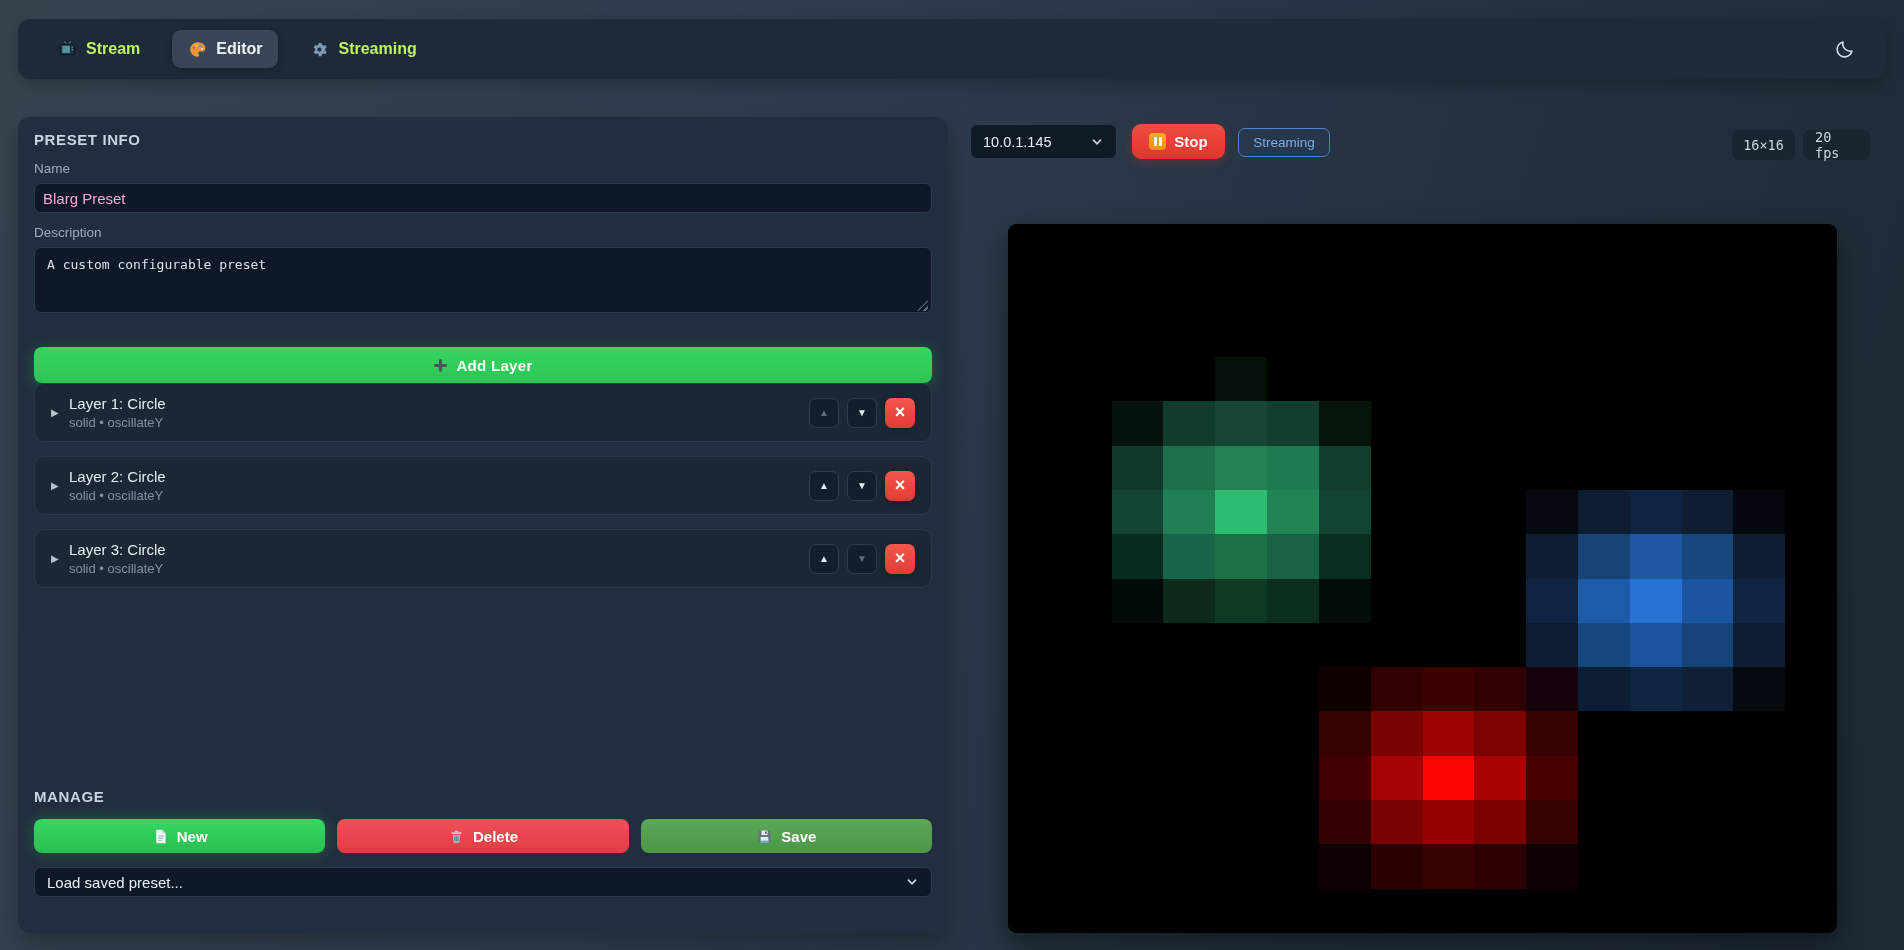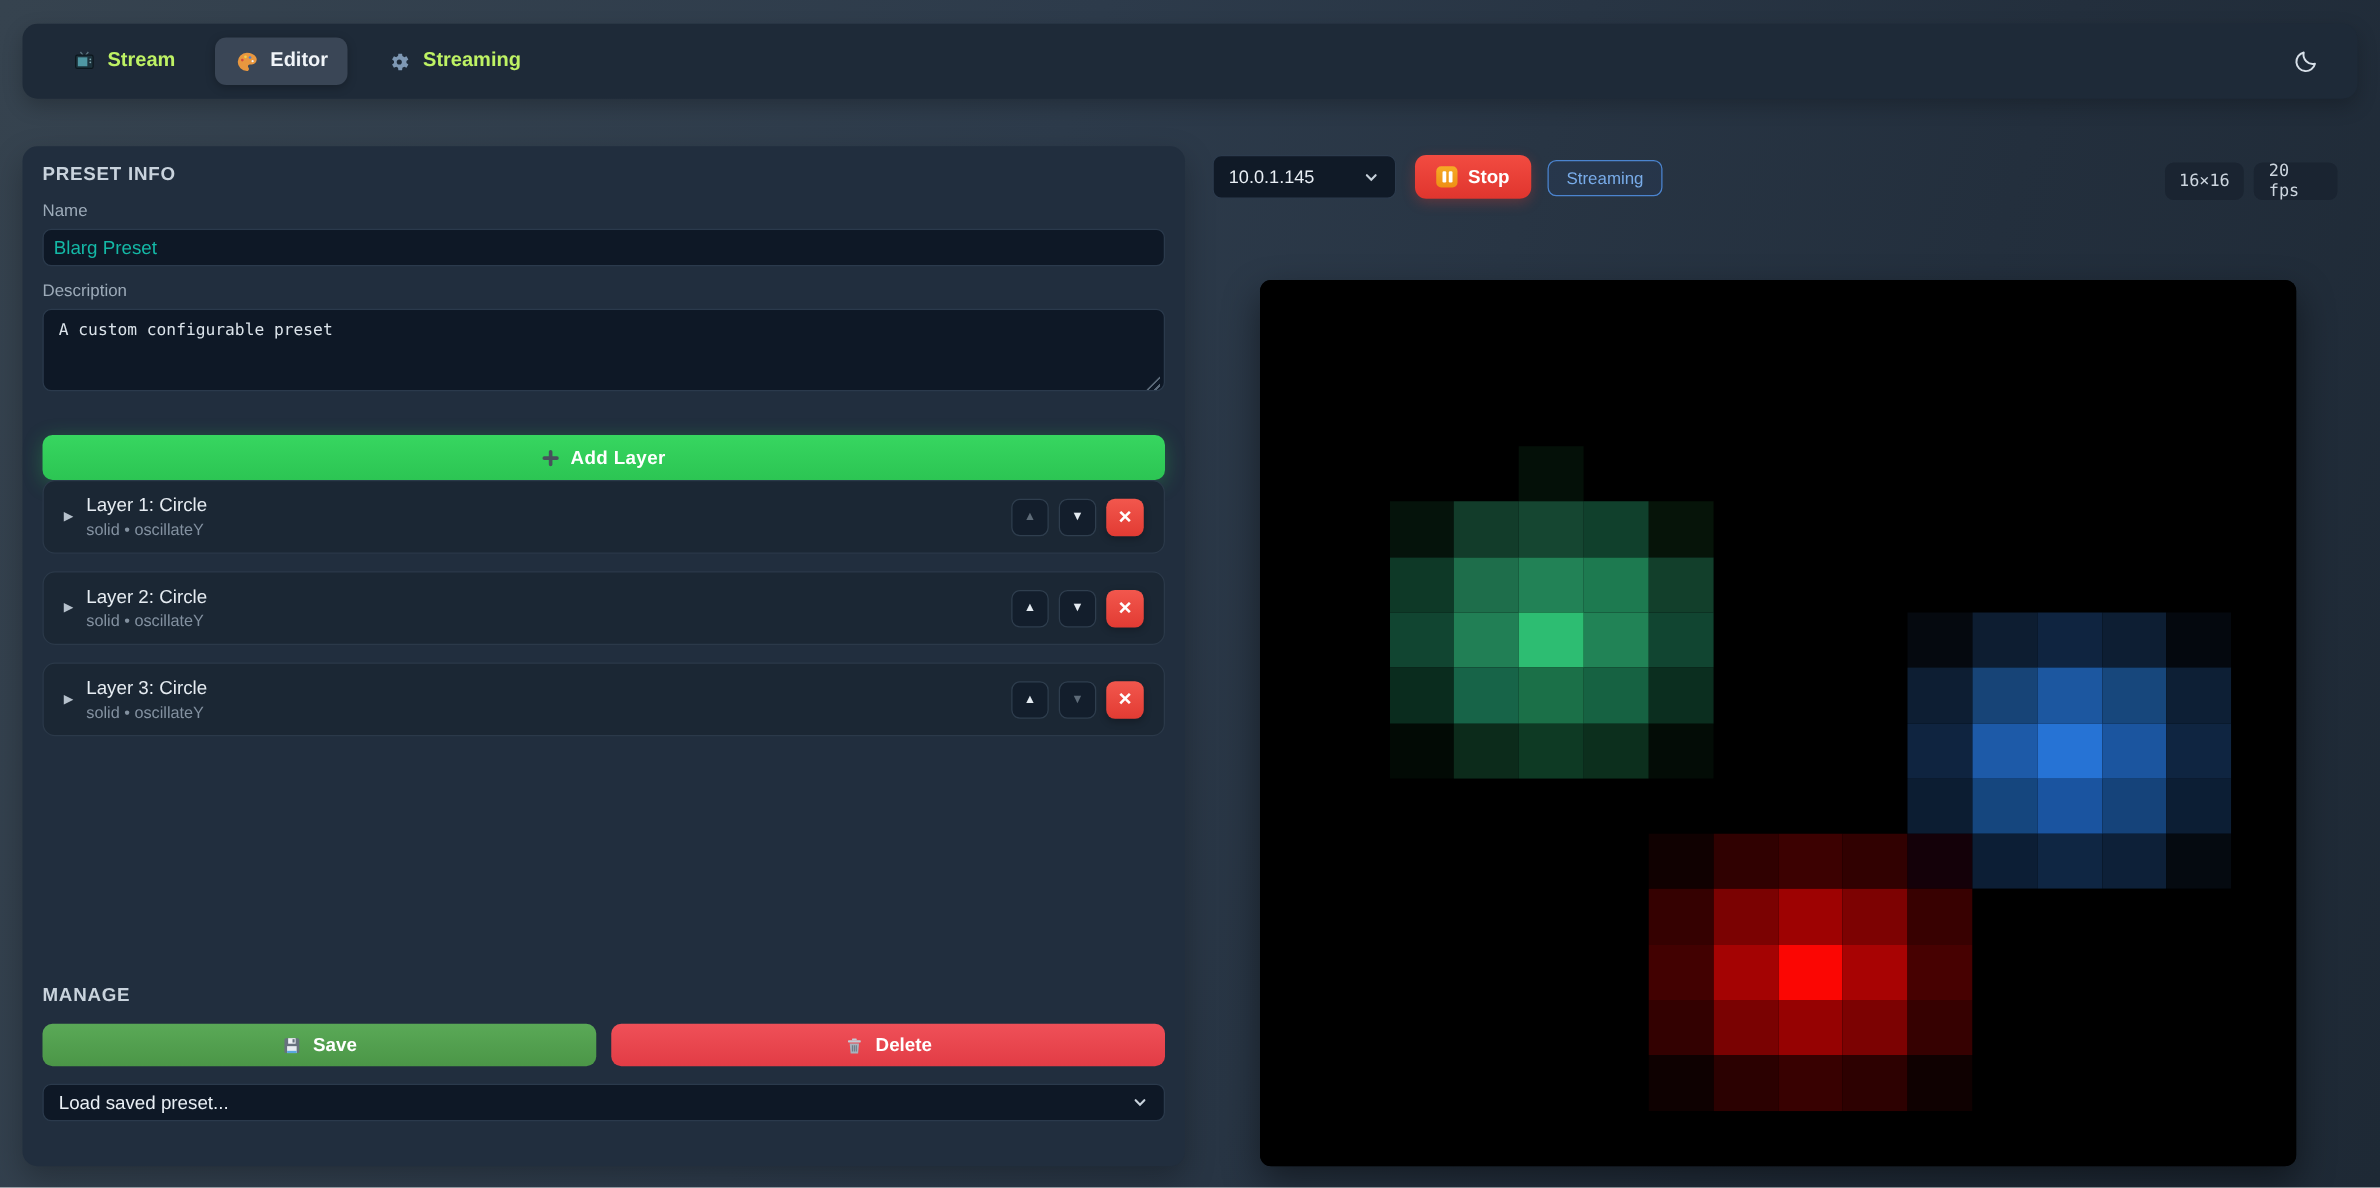--- a/index.html
+++ b/index.html
@@ -33,21 +33,21 @@
     background:#212e3e; border-radius:12px; padding:14px 16px;
     box-shadow:0 10px 24px rgba(0,0,0,.25);
   }
   .sec-heading {
     font-size:15px; font-weight:700; letter-spacing:.6px; color:#c9d3dd;
     line-height:18px;
   }
   .field-label { font-size:13.5px; color:#9dabb9; margin:12px 0 6px; line-height:16px; }
   .text-input {
     width:100%; height:30px; background:#0e1826; border:1px solid #2b3a4c; border-radius:7px;
-    color:#14b8a6; font-size:15px; padding:0 8px;
+    color:#f9a8d4; font-size:15px; padding:0 8px;
     font-family:"Liberation Sans","DejaVu Sans",sans-serif; outline:none;
   }
   .textarea-wrap { position:relative; }
   .text-area {
     width:100%; height:66px; background:#0e1826; border:1px solid #2b3a4c; border-radius:7px;
     color:#dbe3ea; font-size:13px; padding:8px 12px; resize:none; outline:none;
     font-family:"DejaVu Sans Mono","Liberation Mono",monospace; line-height:17px;
   }
   .resize-grip {
     position:absolute; right:4px; bottom:6px; width:11px; height:11px;
@@ -230,39 +230,47 @@
       <div class="layer-actions">
         <div class="btn-move">▲</div>
         <div class="btn-move disabled">▼</div>
         <button class="btn-x">×</button>
       </div>
     </div>
 
     <div class="manage-block">
       <h3 class="sec-heading manage-heading">MANAGE</h3>
       <div class="manage-btns">
+        <button class="btn manage-btn btn-new">
+          <svg width="17" height="17" viewBox="0 0 20 20">
+            <path d="M5 2h7l4 4v12H5z" fill="#f4f7fa"></path>
+            <path d="M12 2l4 4h-4z" fill="#c2cedd"></path>
+            <path d="M7.5 9.5h6M7.5 12h6M7.5 14.5h4" stroke="#8fa3b8" stroke-width="1.1"></path>
+          </svg>
+          <span>New</span>
+        </button>
+        <button class="btn manage-btn btn-delete">
+          <svg width="17" height="17" viewBox="0 0 20 20">
+            <rect x="7.8" y="3.2" width="4.4" height="1.8" rx="0.6" fill="#c3ccd5"></rect>
+            <rect x="4" y="5" width="12" height="2" rx="0.7" fill="#c3ccd5"></rect>
+            <path d="M5.6 8h8.8l-.9 9.5H6.5z" fill="#a7b2bd"></path>
+            <path d="M8.2 9.7v5.8M10 9.7v5.8M11.8 9.7v5.8" stroke="#6f7b87" stroke-width="1.1"></path>
+          </svg>
+          <span>Delete</span>
+        </button>
         <button class="btn manage-btn btn-save">
           <svg width="17" height="17" viewBox="0 0 20 20">
             <rect x="3" y="3" width="14" height="14" rx="1.5" fill="#67727e"></rect>
             <rect x="6.5" y="3" width="7" height="5.2" fill="#eef2f6"></rect>
             <rect x="10.6" y="3.9" width="2" height="3.2" fill="#67727e"></rect>
             <rect x="5.5" y="10.5" width="9" height="6.5" fill="#e8edf2"></rect>
             <rect x="5.5" y="14.9" width="9" height="2.1" fill="#58a7e0"></rect>
           </svg>
           <span>Save</span>
         </button>
-        <button class="btn manage-btn btn-delete">
-          <svg width="17" height="17" viewBox="0 0 20 20">
-            <rect x="7.8" y="3.2" width="4.4" height="1.8" rx="0.6" fill="#c3ccd5"></rect>
-            <rect x="4" y="5" width="12" height="2" rx="0.7" fill="#c3ccd5"></rect>
-            <path d="M5.6 8h8.8l-.9 9.5H6.5z" fill="#a7b2bd"></path>
-            <path d="M8.2 9.7v5.8M10 9.7v5.8M11.8 9.7v5.8" stroke="#6f7b87" stroke-width="1.1"></path>
-          </svg>
-          <span>Delete</span>
-        </button>
       </div>
       <div class="select-box">
         <span>Load saved preset...</span>
         <svg class="chev" width="14" height="14" viewBox="0 0 14 14">
           <path d="M3.5 5.2l3.5 3.6 3.5-3.6" stroke="#c7d1db" stroke-width="1.7" fill="none" stroke-linecap="round"></path>
         </svg>
       </div>
     </div>
   </aside>
 

